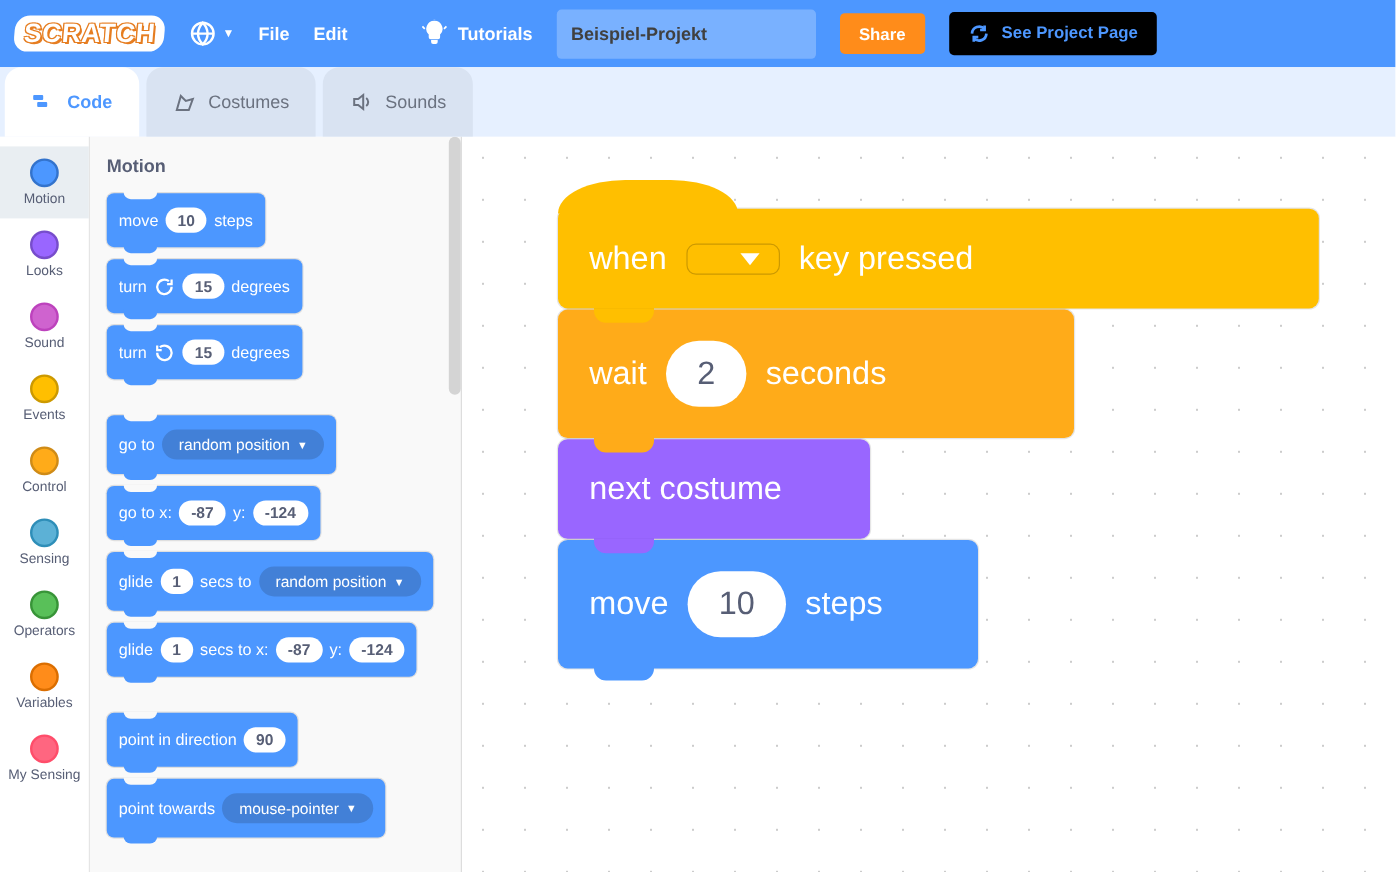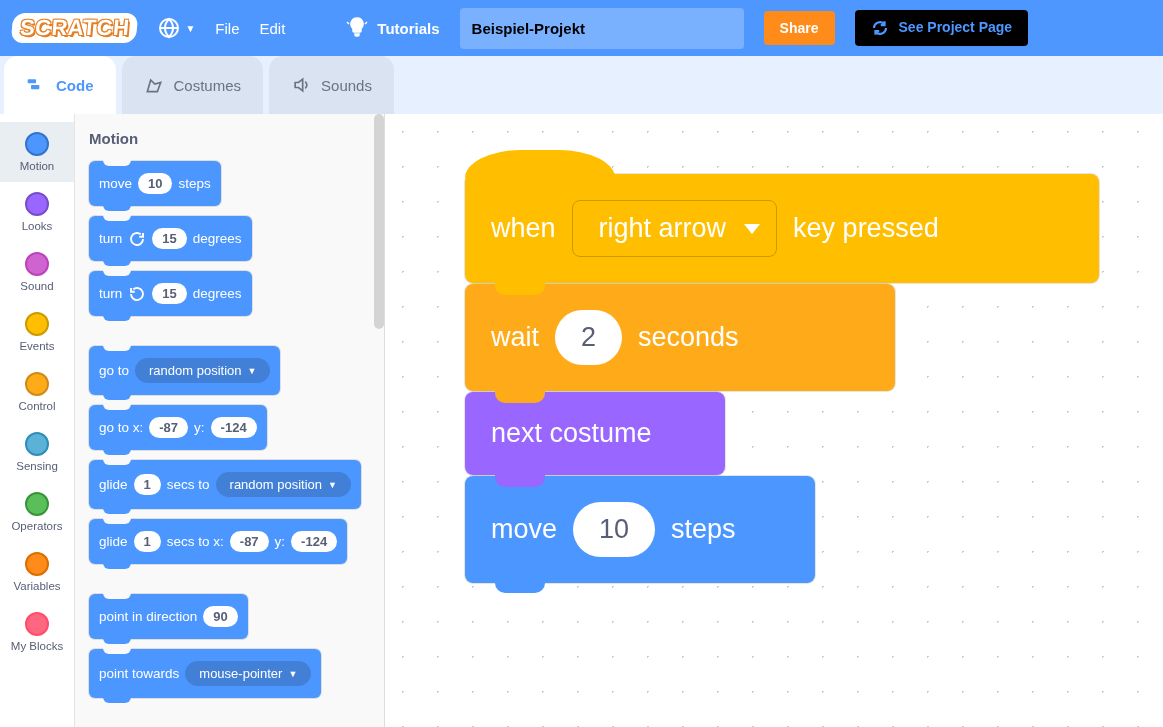--- a/index.html
+++ b/index.html
@@ -2,24 +2,24 @@
 <html><head>
 <meta charset="utf-8">
 <style>
 * { margin: 0; padding: 0; box-sizing: border-box; font-family: "Helvetica Neue", Arial, sans-serif; }
 body { background: #fff; overflow: hidden; }
 
 .topbar { background: #4D97FF; height: 56px; display: flex; align-items: center; padding: 0 12px; gap: 20px; }
 .logo { color: #fff; font-weight: 900; font-size: 22px; font-family: Arial, sans-serif; text-shadow: 1px 1px 0 #e67e22, -1px -1px 0 #e67e22, 1px -1px 0 #e67e22, -1px 1px 0 #e67e22, 2px 2px 0 #e67e22; letter-spacing: 0.5px; cursor: pointer; background: #fff; border-radius: 12px; padding: 2px 8px; transform: skewX(-5deg); }
 .globe { color: #fff; display: flex; align-items: center; gap: 4px; cursor: pointer; }
 .globe svg { fill: none; stroke: #fff; stroke-width: 2; }
-.menu-item { color: #fff; font-weight: 400; font-size: 15px; cursor: pointer; }
+.menu-item { color: #fff; font-weight: 700; font-size: 15px; cursor: pointer; }
 .tutorials { display: flex; align-items: center; gap: 8px; color: #fff; font-weight: 700; font-size: 15px; cursor: pointer; }
 .bulb { width: 24px; height: 24px; }
-.project-name { background: rgba(255,255,255,0.25); color: #000000; border: none; border-radius: 4px; padding: 12px 12px; font-size: 15px; font-weight: 700; width: 284px; outline: none; }
+.project-name { background: rgba(255,255,255,0.25); color: #404040; border: none; border-radius: 4px; padding: 12px 12px; font-size: 15px; font-weight: 700; width: 216px; outline: none; }
 .project-name::placeholder { color: #fff; }
 .share-btn { background: #FF8C1A; color: #fff; border: none; border-radius: 4px; padding: 9px 16px; font-weight: 700; font-size: 14px; cursor: pointer; }
 .see-project { background: #000000; color: #4D97FF; border: none; border-radius: 4px; padding: 9px 16px; font-weight: 700; font-size: 14px; cursor: pointer; display: flex; align-items: flex-start; gap: 10px; }
 
 .tabs { background: #E6F0FF; height: 58px; display: flex; padding-left: 4px; }
 .tab { display: flex; align-items: center; gap: 10px; padding: 12px 22px; border-radius: 14px 14px 0 0; cursor: pointer; font-size: 15px; }
 .tab.active { background: #fff; color: #4D97FF; font-weight: 600; }
 .tab:not(.active) { color: #6B7280; background: #D9E3F2; margin-left: 6px; }
 .tab-icon { width: 20px; height: 20px; }
 
@@ -152,21 +152,21 @@
     <div class="cat">
         <span class="cat-circle" style="background:#59C059;border-color:#389438"></span>
         <span>Operators</span>
       </div>
     <div class="cat">
         <span class="cat-circle" style="background:#FF8C1A;border-color:#DB6E00"></span>
         <span>Variables</span>
       </div>
     <div class="cat">
         <span class="cat-circle" style="background:#FF6680;border-color:#FF4D6A"></span>
-        <span>My Blocks</span>
+        <span>My Sensing</span>
       </div>
   </div>
 
   <div class="palette">
     <h3>Motion</h3>
 
     <div><div class="pblock">
       <span>move</span>
       <span class="pill-input">10</span>
       <span>steps</span>
@@ -246,21 +246,20 @@
     <div class="scrollbar-v"></div>
   </div>
 
   <div class="canvas">
     <div class="stack">
 
       <div class="big-block evt hat-block" style="width:634px">
         <div class="hat-cap evt"></div>
         <span>when</span>
         <span class="big-drop">
-          <span>right arrow</span>
           <span class="dd-arrow"></span>
         </span>
         <span>key pressed</span>
       </div>
 
       <div class="big-block ctrl" style="width:430px">
         <span>wait</span>
         <span class="big-pill">2</span>
         <span>seconds</span>
       </div>

